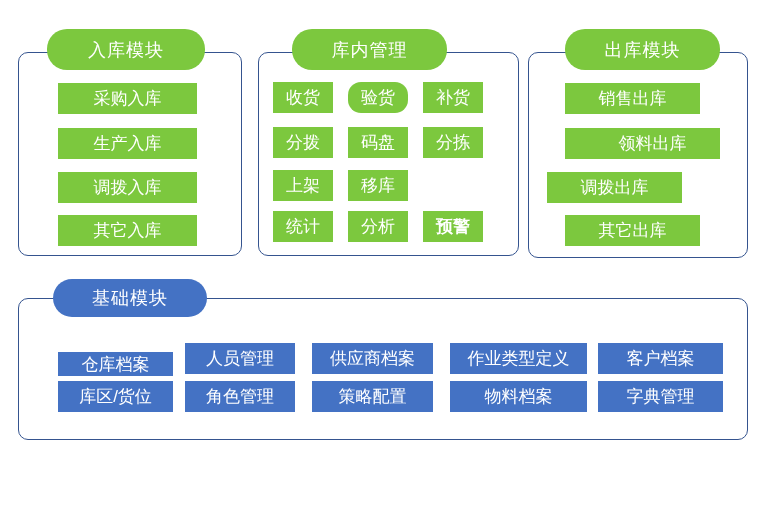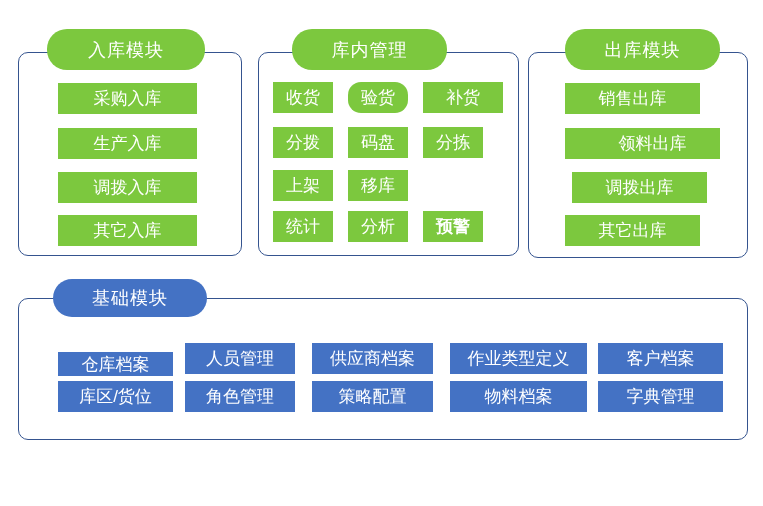--- a/index.html
+++ b/index.html
@@ -60,33 +60,33 @@
   <div class="pill green" style="left:565px;top:29px;width:155px;height:41px;">出库模块</div>
   <div class="pill blue" style="left:53px;top:279px;width:154px;height:38px;">基础模块</div>
 
   <div class="node green" style="left:58px;top:83px;width:139px;height:31px;">采购入库</div>
   <div class="node green" style="left:58px;top:128px;width:139px;height:31px;">生产入库</div>
   <div class="node green" style="left:58px;top:172px;width:139px;height:31px;">调拨入库</div>
   <div class="node green" style="left:58px;top:215px;width:139px;height:31px;">其它入库</div>
 
   <div class="node green" style="left:273px;top:82px;width:60px;height:31px;">收货</div>
   <div class="node green" style="left:348px;top:82px;width:60px;height:31px;border-radius:13px;">验货</div>
-  <div class="node green" style="left:423px;top:82px;width:80px;height:31px;font-family:Liberation Mono, monospace;">补货</div>
+  <div class="node green" style="left:423px;top:82px;width:60px;height:31px;font-family:Liberation Mono, monospace;">补货</div>
   <div class="node green" style="left:273px;top:127px;width:60px;height:31px;">分拨</div>
   <div class="node green" style="left:348px;top:127px;width:60px;height:31px;">码盘</div>
   <div class="node green" style="left:423px;top:127px;width:60px;height:31px;">分拣</div>
   <div class="node green" style="left:273px;top:170px;width:60px;height:31px;">上架</div>
   <div class="node green" style="left:348px;top:170px;width:60px;height:31px;">移库</div>
   <div class="node green" style="left:273px;top:211px;width:60px;height:31px;">统计</div>
   <div class="node green" style="left:348px;top:211px;width:60px;height:31px;">分析</div>
   <div class="node green" style="left:423px;top:211px;width:60px;height:31px;font-weight:bold;">预警</div>
 
   <div class="node green" style="left:565px;top:83px;width:135px;height:31px;">销售出库</div>
   <div class="node green" style="left:565px;top:128px;width:135px;height:31px;padding-left:20px;">领料出库</div>
-  <div class="node green" style="left:572px;top:172px;width:135px;height:31px;">调拨出库</div>
+  <div class="node green" style="left:547px;top:172px;width:135px;height:31px;">调拨出库</div>
   <div class="node green" style="left:565px;top:215px;width:135px;height:31px;">其它出库</div>
 
   <div class="node blue" style="left:58px;top:352px;width:115px;height:24px;">仓库档案</div>
   <div class="node blue" style="left:185px;top:343px;width:110px;height:31px;">人员管理</div>
   <div class="node blue" style="left:312px;top:343px;width:121px;height:31px;">供应商档案</div>
   <div class="node blue" style="left:450px;top:343px;width:137px;height:31px;">作业类型定义</div>
   <div class="node blue" style="left:598px;top:343px;width:125px;height:31px;">客户档案</div>
 
   <div class="node blue" style="left:58px;top:381px;width:115px;height:31px;">库区/货位</div>
   <div class="node blue" style="left:185px;top:381px;width:110px;height:31px;">角色管理</div>

